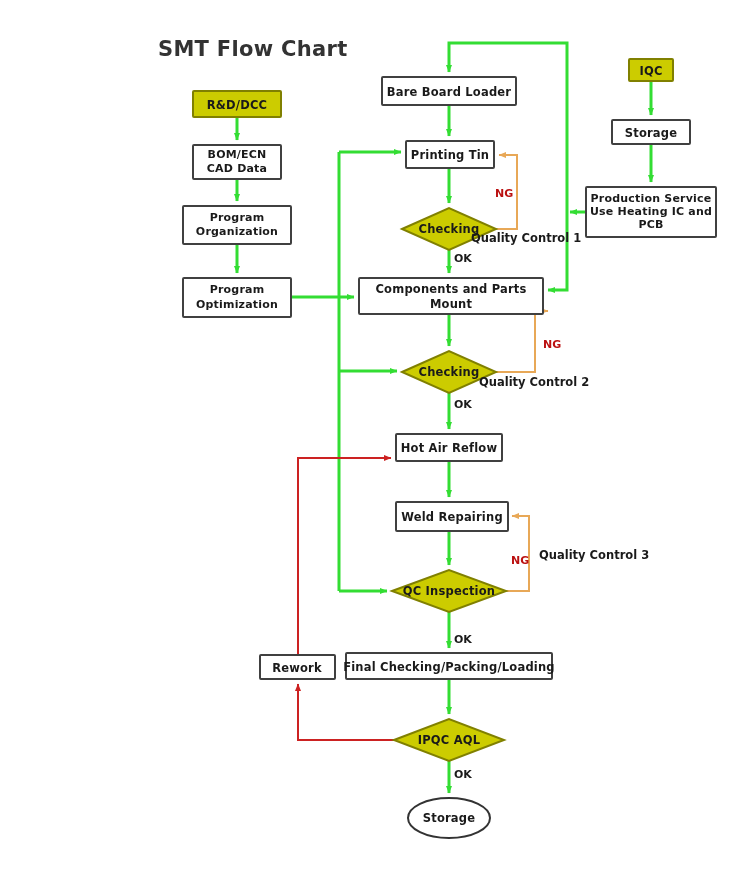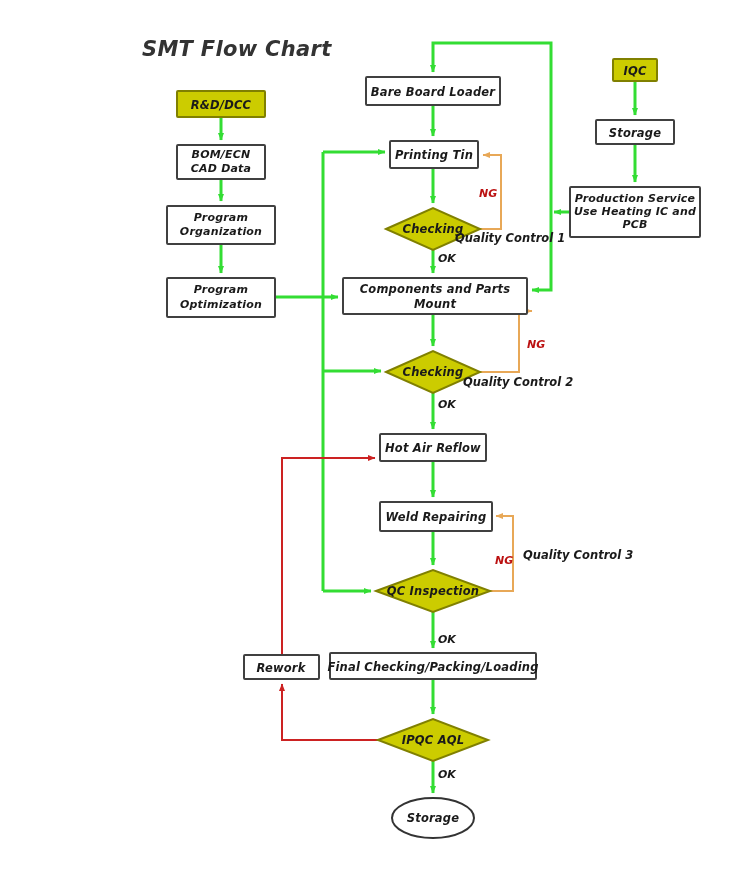--- a/index.html
+++ b/index.html
@@ -2,21 +2,21 @@
 <html><head>
 <meta charset="utf-8">
 <title>SMT Flow Chart</title>
 <style>
   html,body{margin:0;padding:0;background:#ffffff;}
   body{
     width:750px;height:890px;
     font-family:"DejaVu Sans","Liberation Sans",sans-serif;
     overflow:hidden;position:relative;
   }
-  #chart-root{position:absolute;left:0;top:0;width:718px;height:890px;font-style:italic;}
+  #chart-root{position:absolute;left:16px;top:0;width:718px;height:890px;}
   svg{display:block;}
 
   .node-rect{fill:#ffffff;stroke:#404040;stroke-width:2;}
   .node-rect.accent{fill:#cccc00;stroke:#808000;stroke-width:2;}
   .node-diamond{fill:#cccc00;stroke:#808000;stroke-width:2;}
   .node-ellipse{fill:#ffffff;stroke:#333333;stroke-width:2;}
 
   .node-label{
     font-family:"DejaVu Sans","Liberation Sans",sans-serif;
     font-size:11.5px;font-weight:bold;fill:#1a1a1a;

